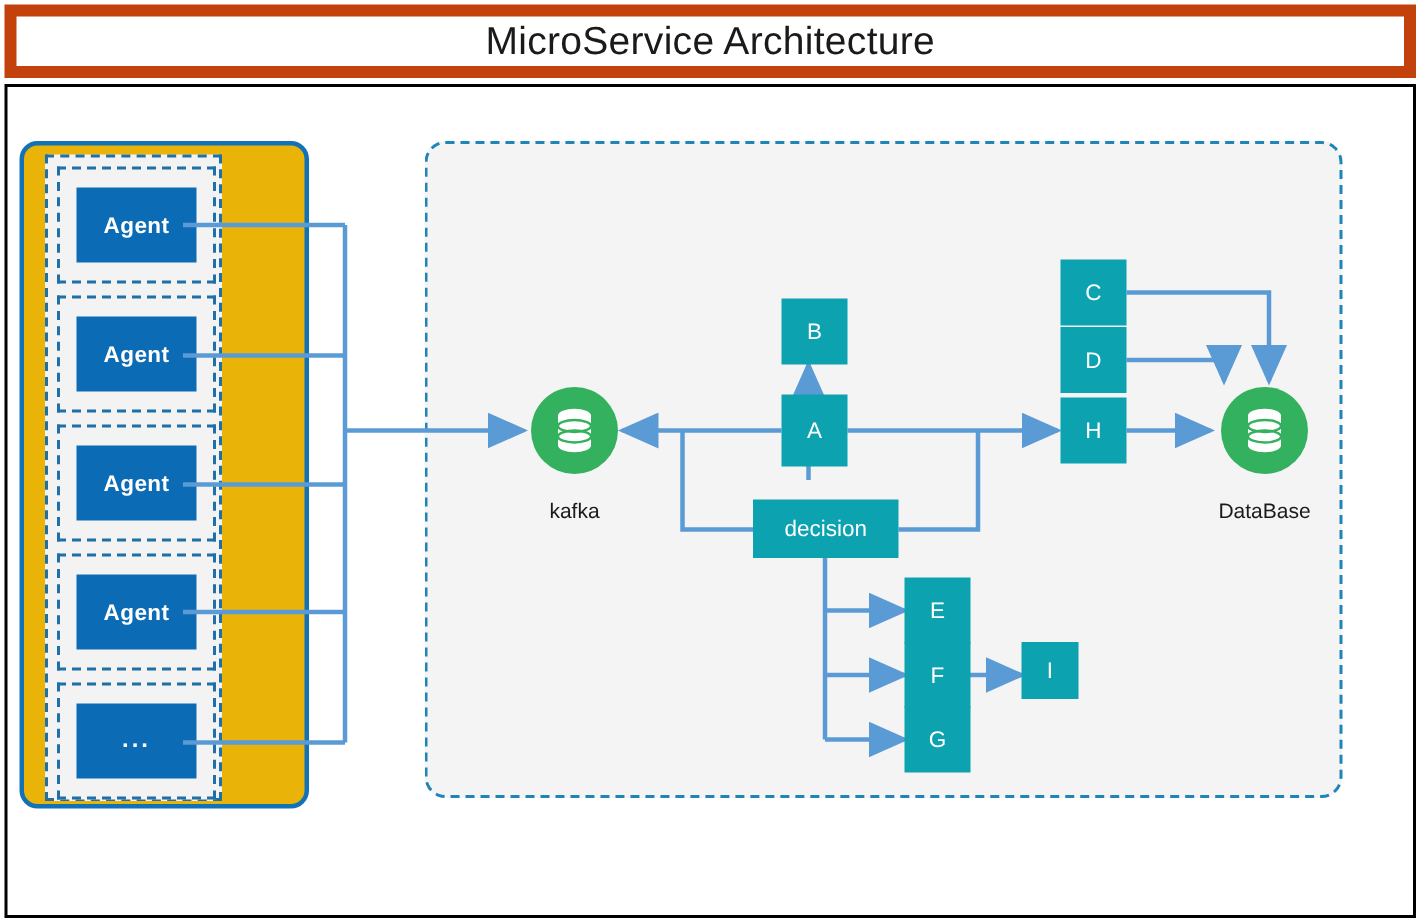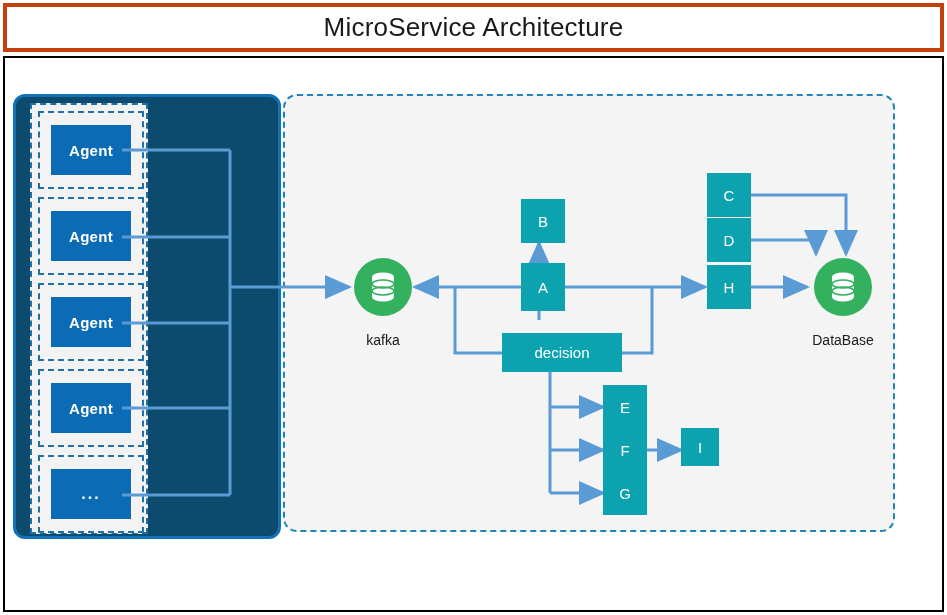--- a/index.html
+++ b/index.html
@@ -13,21 +13,21 @@
     width: 947px;
     height: 615px;
     background: #ffffff;
     overflow: hidden;
   }
   
   .title-frame {
     position: absolute;
     left: 3px; top: 3px;
     width: 941px; height: 49px;
-    border: 4px solid #c2410c;
+    border: 8px solid #c2410c;
     box-sizing: border-box;
     background: #ffffff;
     display: flex;
     align-items: center;
     justify-content: center;
   }
   .title-text {
     font-size: 26px;
     color: #1a1a1a;
     letter-spacing: 0.2px;
@@ -38,25 +38,25 @@
     left: 3px; top: 56px;
     width: 941px; height: 556px;
     border: 2px solid #000000;
     box-sizing: border-box;
     background: #ffffff;
   }
   
   .agent-panel {
     position: absolute;
     left: 8px; top: 36px;
-    width: 268px; height: 445px;
+    width: 193px; height: 445px;
     border: 3px solid #1172b8;
     border-radius: 12px;
     box-sizing: border-box;
-    background: #0c4a6e;
+    background: #eab308;
   }
   .agent-dashed-outer {
     position: absolute;
     left: 14px; top: 6px;
     width: 118px; height: 431px;
     border: 2px dashed #1f6fa8;
     box-sizing: border-box;
     background: #f3f3f3;
   }
   .agent-cell {
@@ -227,16 +227,16 @@
 
     <div class="node" style="left:516px; top:205px; width:44px; height:48px;">A</div>
     <div class="node" style="left:516px; top:141px; width:44px; height:44px;">B</div>
     <div class="node" style="left:702px; top:115px; width:44px; height:44px;">C</div>
     <div class="node" style="left:702px; top:160px; width:44px; height:44px;">D</div>
     <div class="node" style="left:598px; top:327px; width:44px; height:44px;">E</div>
     <div class="node" style="left:598px; top:370px; width:44px; height:44px;">F</div>
     <div class="node" style="left:598px; top:413px; width:44px; height:44px;">G</div>
     <div class="node" style="left:702px; top:207px; width:44px; height:44px;">H</div>
     <div class="node" style="left:676px; top:370px; width:38px; height:38px;">I</div>
-    <div class="node" style="left:497px; top:275px; width:120px; height:39px;">decision</div>
+    <div class="node" style="left:497px; top:275px; width:97px; height:39px;">decision</div>
 
   </div>
 </div>
 
 </body></html>

